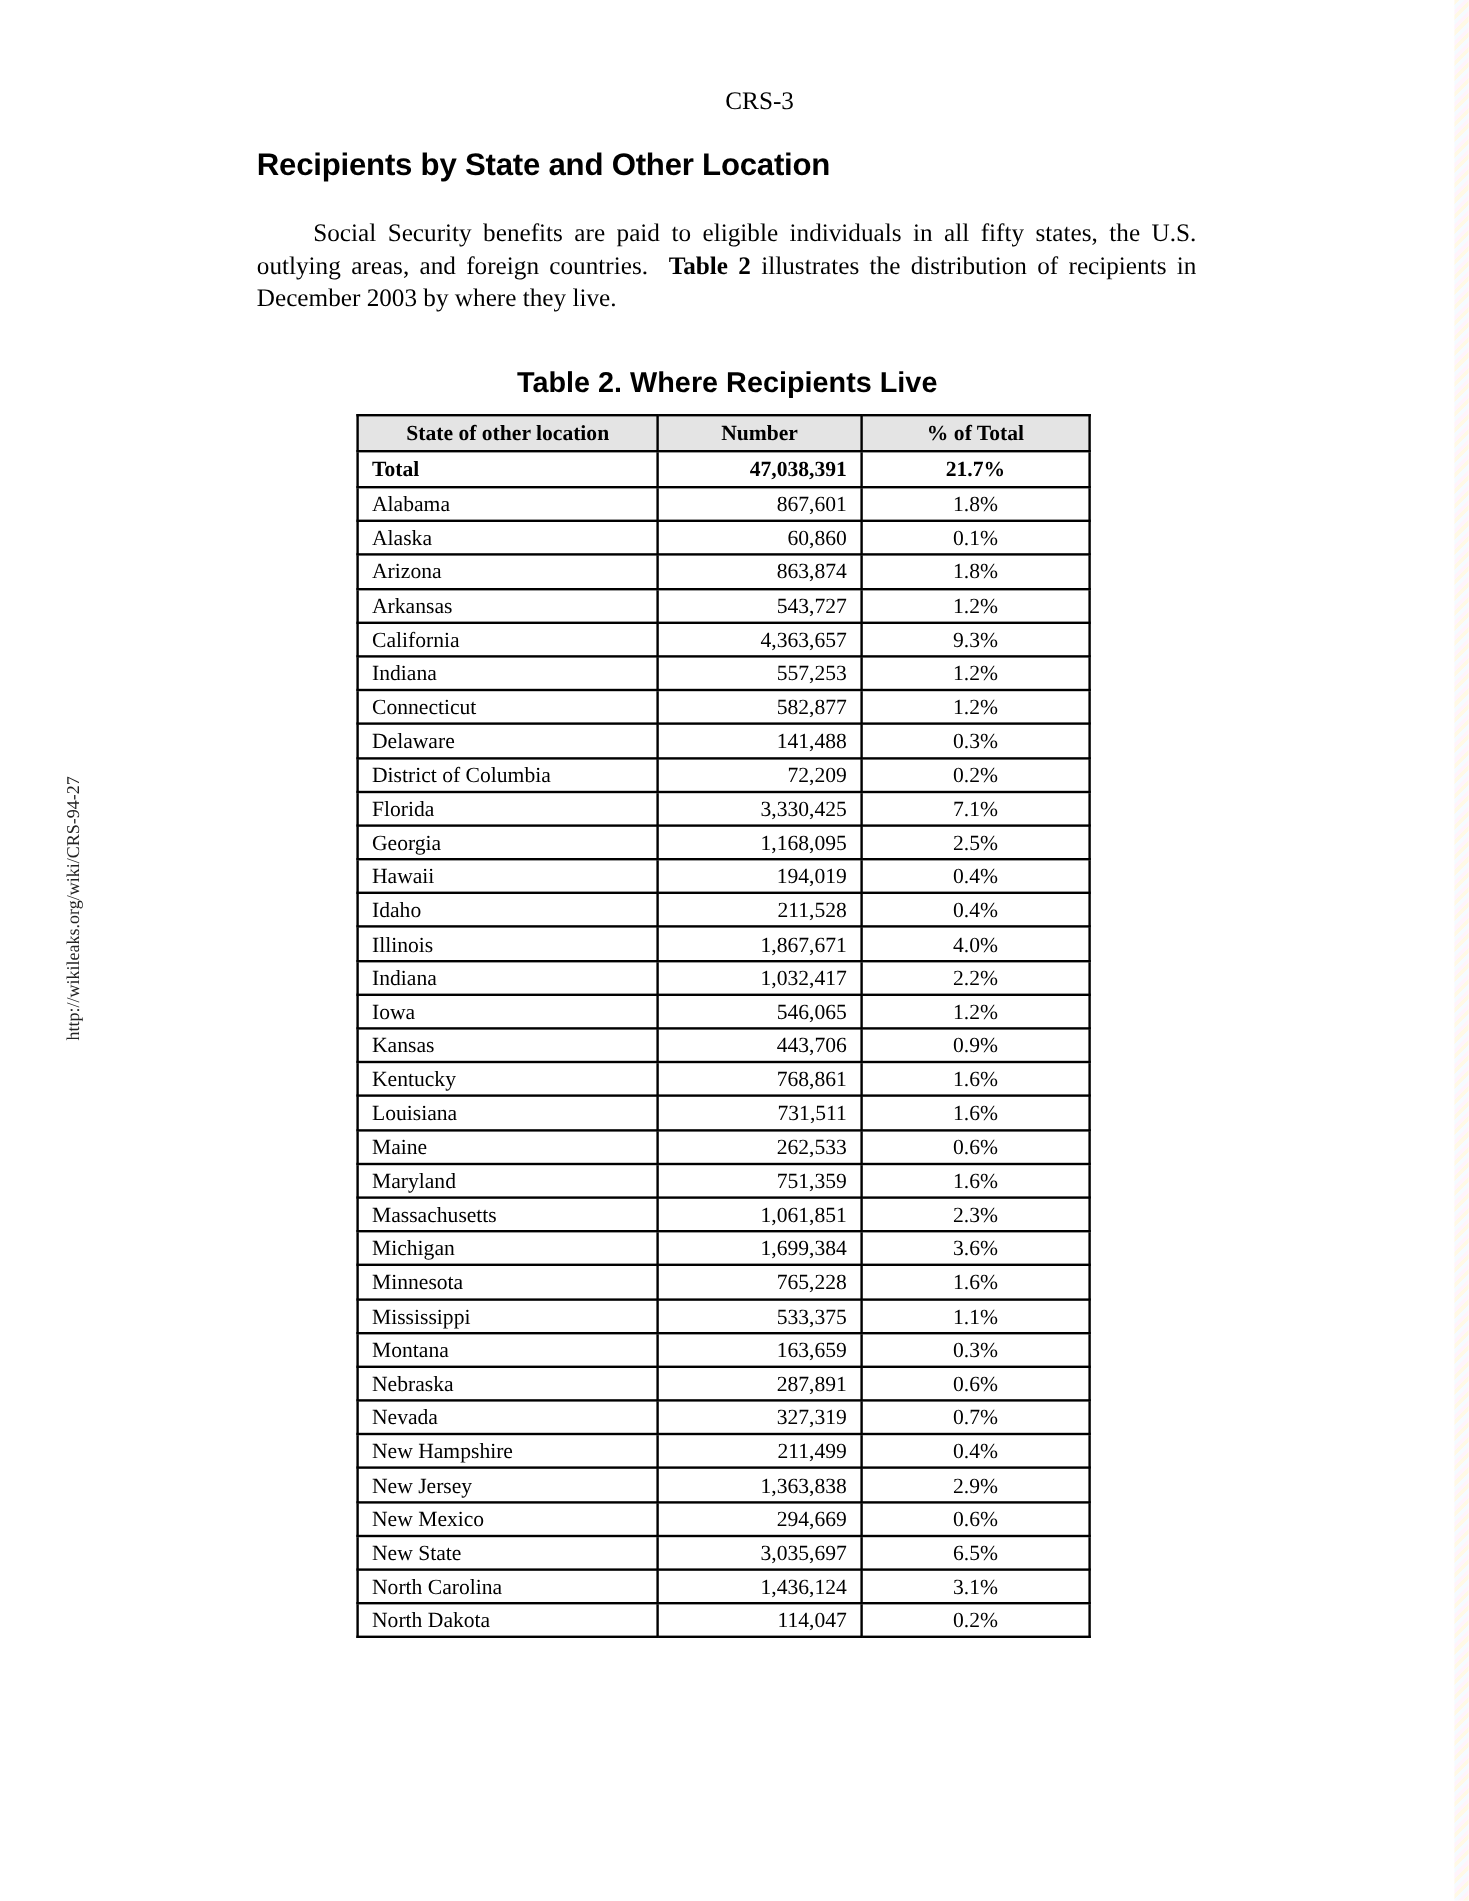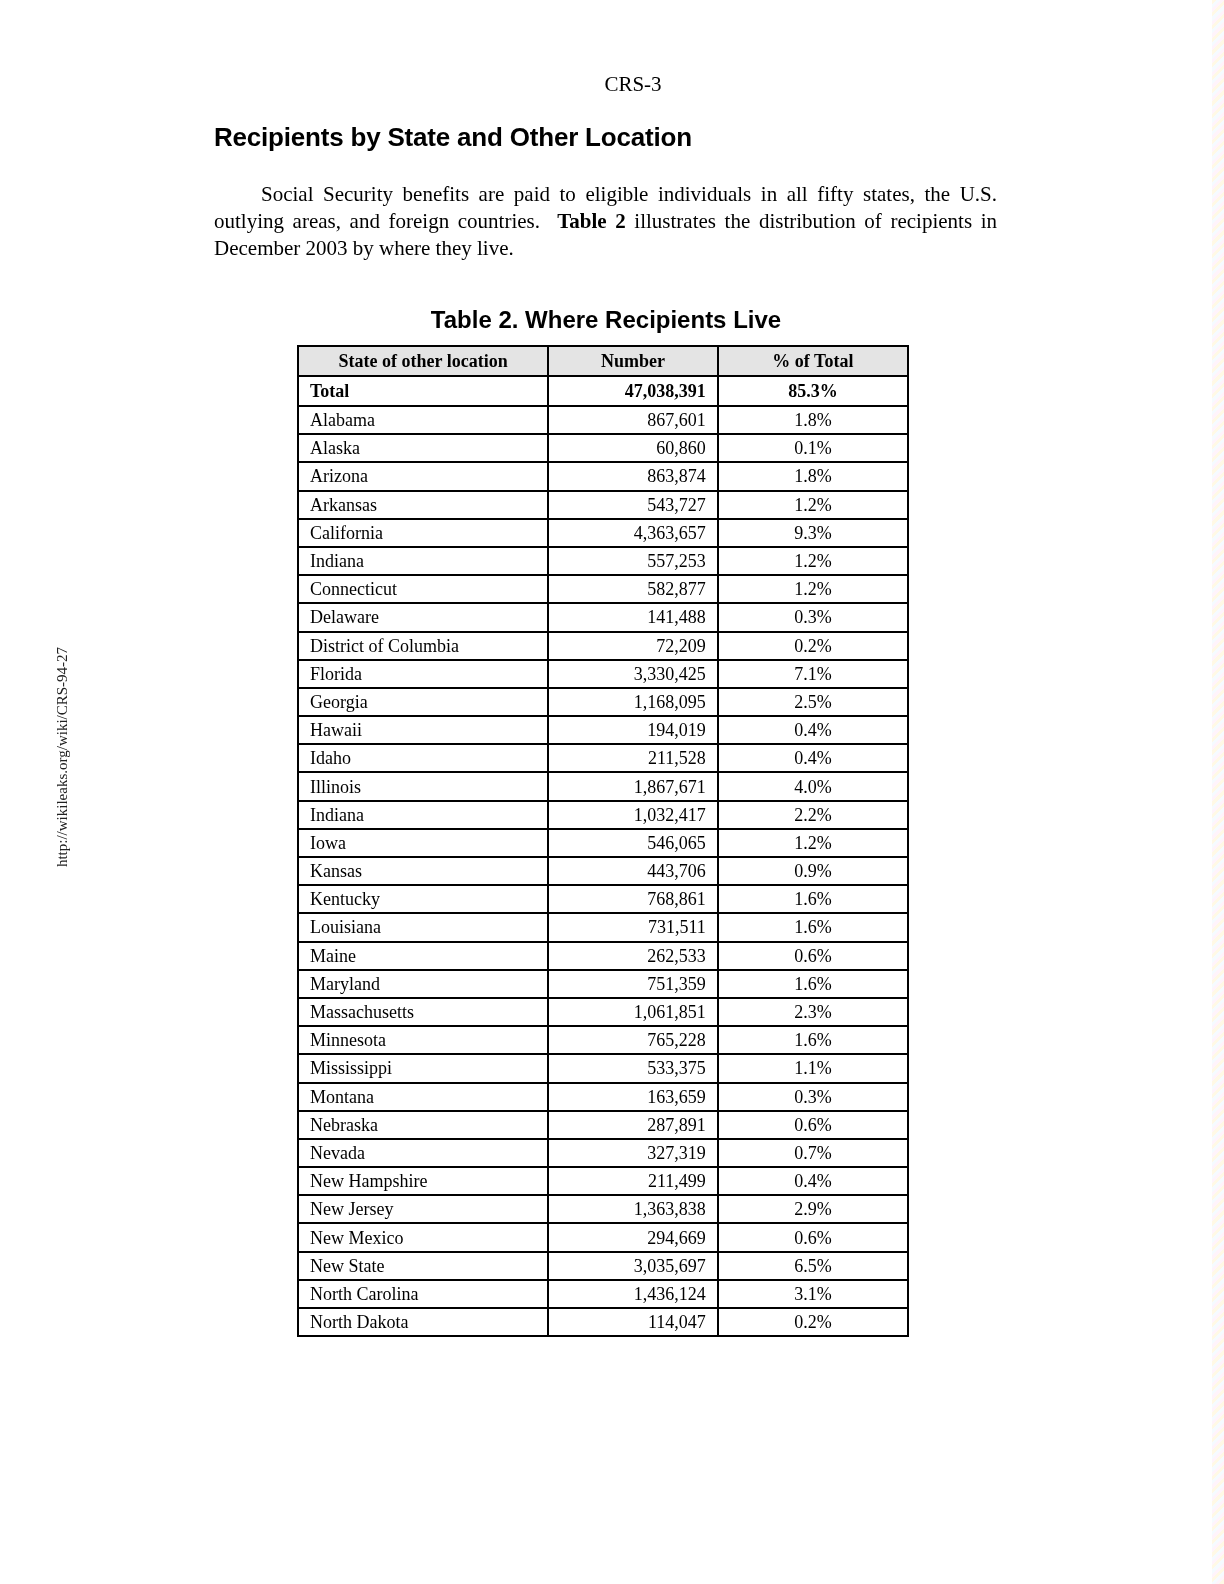--- a/index.html
+++ b/index.html
@@ -72,21 +72,21 @@
     <tr>
       <th>State of other location</th>
       <th>Number</th>
       <th>% of Total</th>
     </tr>
   </thead>
   <tbody id="tbody">
     <tr class="total">
       <td>Total</td>
       <td class="num">47,038,391</td>
-      <td class="pct">85.3%</td>
+      <td class="pct">21.7%</td>
     </tr>
   <tr>
         <td>Alabama</td>
         <td class="num">867,601</td>
         <td class="pct">1.8%</td>
       </tr>
       <tr>
         <td>Alaska</td>
         <td class="num">60,860</td>
         <td class="pct">0.1%</td>
@@ -185,20 +185,25 @@
         <td>Maryland</td>
         <td class="num">751,359</td>
         <td class="pct">1.6%</td>
       </tr>
       <tr>
         <td>Massachusetts</td>
         <td class="num">1,061,851</td>
         <td class="pct">2.3%</td>
       </tr>
       <tr>
+        <td>Michigan</td>
+        <td class="num">1,699,384</td>
+        <td class="pct">3.6%</td>
+      </tr>
+      <tr>
         <td>Minnesota</td>
         <td class="num">765,228</td>
         <td class="pct">1.6%</td>
       </tr>
       <tr>
         <td>Mississippi</td>
         <td class="num">533,375</td>
         <td class="pct">1.1%</td>
       </tr>
       <tr>

